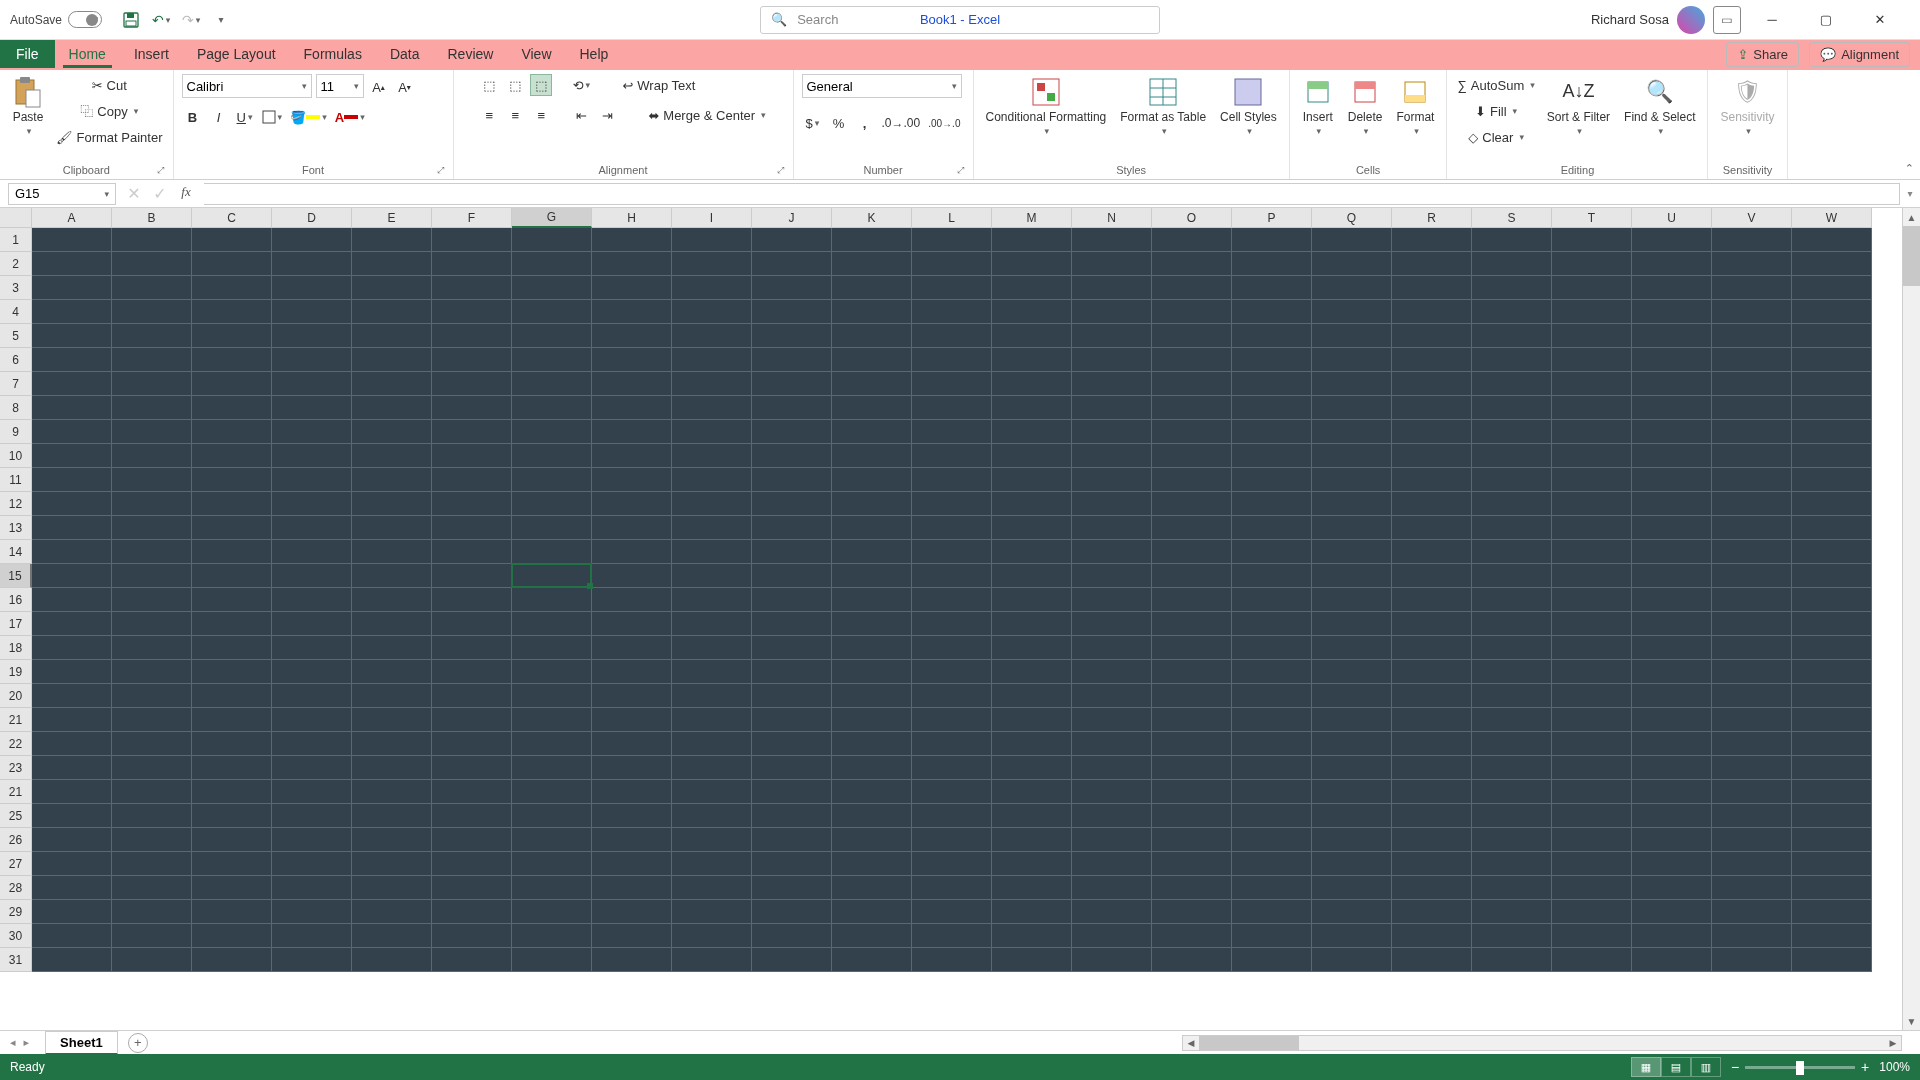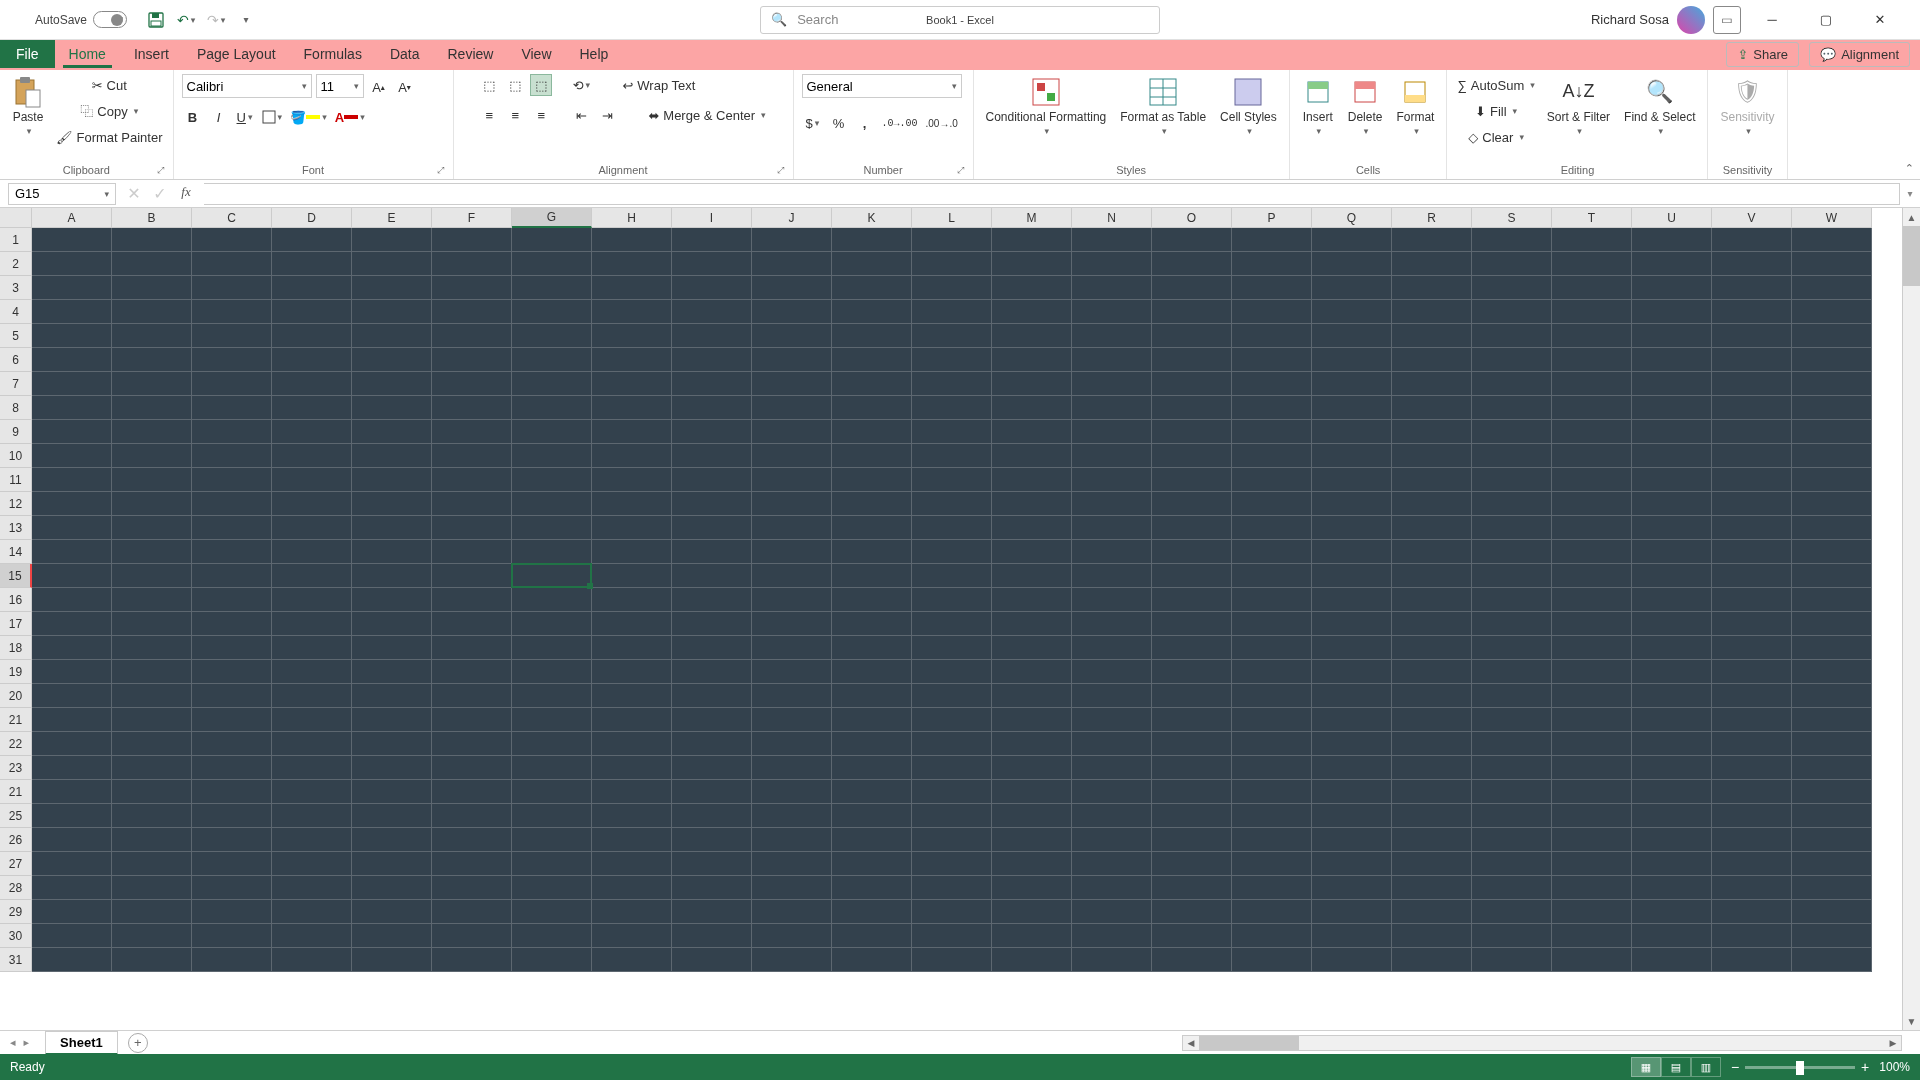--- a/index.html
+++ b/index.html
@@ -1,25 +1,25 @@
 <!DOCTYPE html>
 <html><head>
 <meta charset="utf-8">
 <style>
 * { margin:0; padding:0; box-sizing:border-box; font-family:"Segoe UI",Arial,sans-serif; user-select:none; }
 body { width:1920px; height:1080px; overflow:hidden; background:#fff; position:relative; }
 
 
 .titlebar { height:40px; background:#fff; display:flex; align-items:center; position:relative; border-bottom:1px solid #e0e0e0; }
-.autosave { display:flex; align-items:center; gap:6px; padding:0 10px; font-size:12px; color:#444;margin-left:25px; }
+.autosave { display:flex; align-items:center; gap:6px; padding:0 10px; font-size:12px; color:#444; }
 .autosave-toggle { width:34px; height:17px; border:1px solid #888; border-radius:9px; display:flex; align-items:center; padding:1px; font-size:8px; color:#666; justify-content:flex-end; padding-right:3px;}
 .autosave-toggle::before { content:""; width:12px; height:12px; background:#888; border-radius:50%; position:absolute; margin-left:-18px;}
 .qat { display:flex; gap:8px; align-items:center; padding:0 8px; }
 .qat-btn { width:22px; height:22px; display:flex; align-items:center; justify-content:center; color:#217346; font-size:14px; cursor:pointer;}
-.title-center { position:absolute; left:50%; transform:translateX(-50%); font-size:11px; color:#404040; }
+.title-center { position:absolute; left:50%; transform:translateX(-50%); font-size:13px; color:#1d4ed8; }
 .search-box { position:absolute; left:760px; width:400px; height:28px; border:1px solid #ccc; border-radius:3px; display:flex; align-items:center; padding:0 10px; color:#888; font-size:13px; gap:10px;}
 .title-right { position:absolute; right:11px; display:flex; align-items:center; gap:8px; padding-right:6px; }
 .user-name { font-size:13px; color:#333; }
 .avatar { width:28px; height:28px; border-radius:50%; background:linear-gradient(45deg,#d4a,#4ad); }
 .win-btn { width:46px; height:32px; display:flex; align-items:center; justify-content:center; font-size:13px; color:#333; cursor:pointer;}
 .tray-icon{ width:28px; height:28px; border:1px solid #888; border-radius:3px; display:flex; align-items:center; justify-content:center; font-size:12px; color:#555;}
 
 
 .tabrow { height:30px; display:flex; align-items:flex-start; background:#fca5a5; position:relative; }
 .file-tab { background:#217346; color:#fff; padding:6px 16px; font-size:14px; cursor:pointer; }
@@ -55,21 +55,21 @@
 
 
 .gridwrap { position:absolute; top:208px; left:0; right:0; bottom:50px; display:flex; }
 .grid-inner{flex:1; position:relative; overflow:hidden;}
 .corner{width:32px; height:20px; background:#e6e6e6; border-right:1px solid #ccc; border-bottom:1px solid #ccc; position:absolute; left:0; top:0; z-index:3;}
 .colheads{position:absolute; left:32px; top:0; height:20px; display:flex; z-index:2;}
 .colhead{width:80px; height:20px; background:#e6e6e6; border-right:1px solid #ccc; border-bottom:1px solid #ccc; font-size:12px; color:#333; display:flex; align-items:center; justify-content:center;}
 .colhead.sel{background:#d0d0d0; border-bottom:2px solid #217346;}
 .rowheads{position:absolute; left:0; top:20px; width:32px; z-index:2;}
 .rowhead{height:24px; width:32px; background:#e6e6e6; border-right:1px solid #ccc; border-bottom:1px solid #ccc; font-size:12px; color:#333; display:flex; align-items:center; justify-content:center;}
-.rowhead.sel{background:#d0d0d0; border-right:2px solid #ef4444;text-align:center;}
+.rowhead.sel{background:#d0d0d0; border-right:2px solid #737373;text-align:center;}
 .cells{position:absolute; left:32px; top:20px;}
 .row{display:flex;}
 .cell{width:80px; height:24px; background:#33414d; border-right:1px solid #5d6770; border-bottom:1px solid #5d6770;}
 .sel-cell{position:absolute; border:2px solid #217346; background:rgba(255,255,255,0); z-index:4; pointer-events:none;}
 .sel-handle{position:absolute; width:6px; height:6px; background:#217346; right:-3px; bottom:-3px;}
 .vscroll{width:18px; background:#f0f0f0; border-left:1px solid #ccc; position:relative;}
 .vscroll .arrow{height:18px; font-size:10px; color:#666; display:flex; align-items:center; justify-content:center; cursor:pointer;}
 .vscroll .thumb{position:absolute; top:18px; width:100%; height:60px; background:#c8c8c8;}
 
 
@@ -282,21 +282,21 @@
       <div class="combo" style="width:160px;">
           <span>General</span>
           <span class="drop">▾</span>
         </div>
       <div class="small-row">
         <div class="sbtn">$<span class="drop">▾</span></div>
         <div class="sbtn">%</div>
         <div class="sbtn">
             <b>,</b>
           </div>
-        <div class="sbtn" style="font-size:10px;font-family:Liberation Mono, monospace;">.0→.00</div>
+        <div class="sbtn" style="font-size:12px;">.0→.00</div>
         <div class="sbtn" style="font-size:10px;">.00→.0</div>
       </div>
     </div>
     <div class="group-label">
         <span>Number</span>
         <span class="dlg">⤢</span>
       </div>
   </div>
 
   <div class="group">

